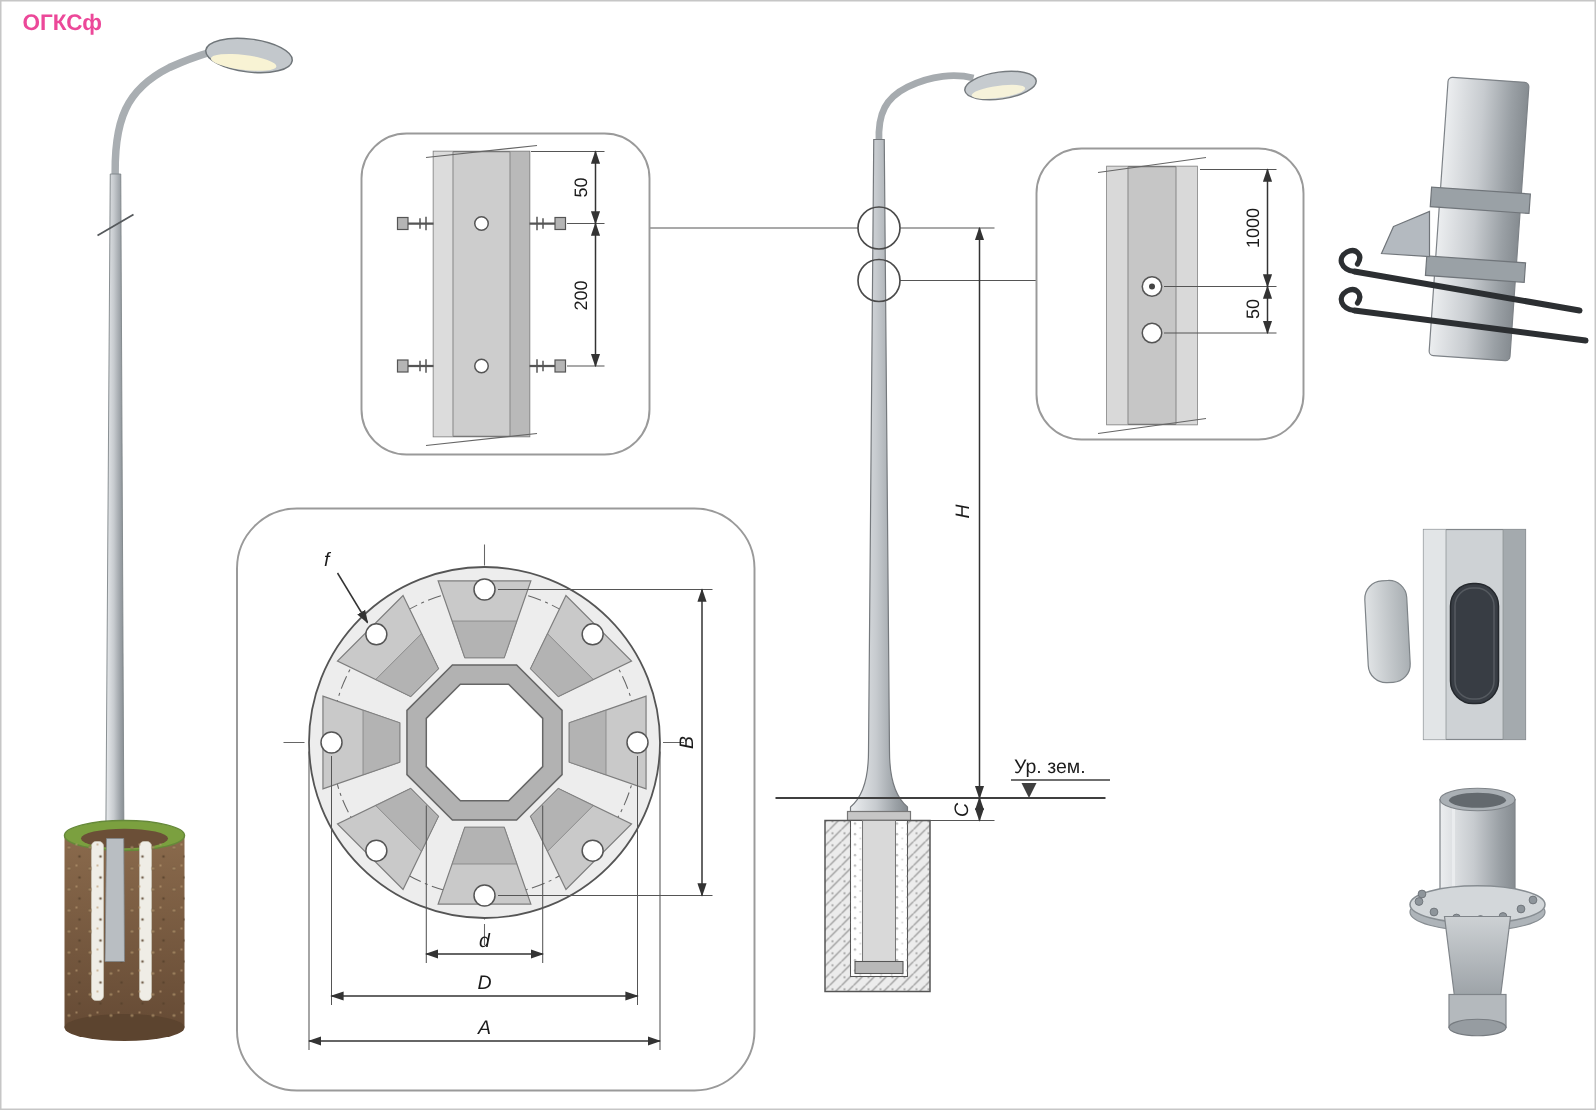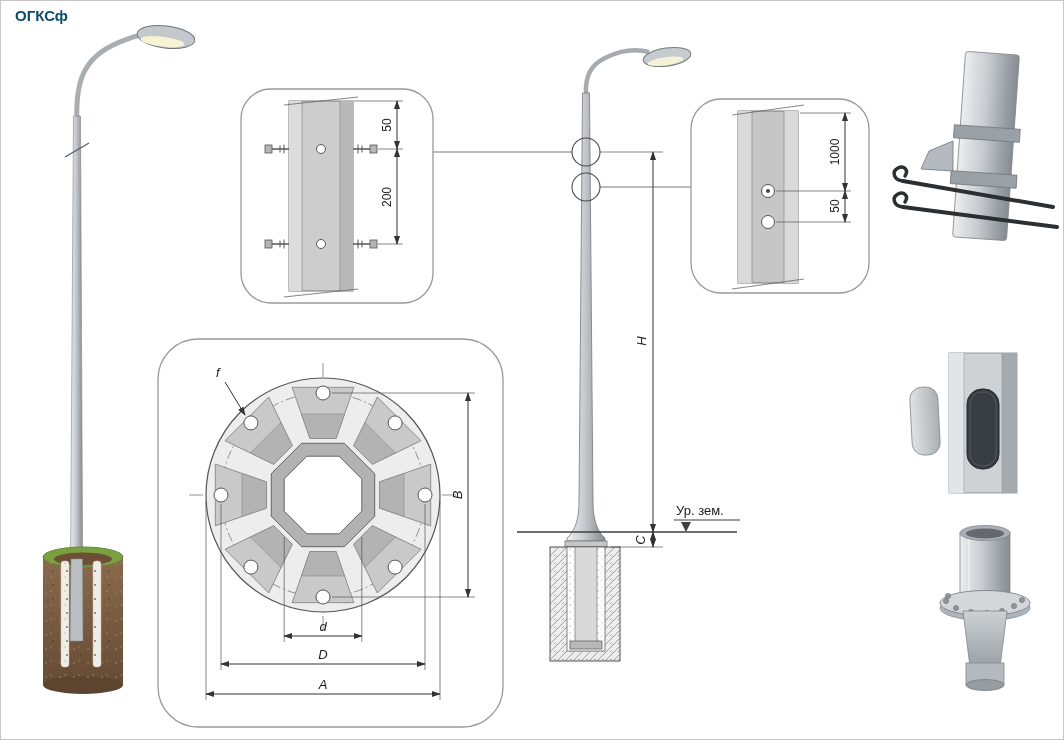--- a/index.html
+++ b/index.html
@@ -1,20 +1,20 @@
 <!DOCTYPE html>
 <html><head>
 <meta charset="utf-8">
 <style>
   html,body{margin:0;padding:0;background:#e8e8e8;}
   .page{position:relative;width:1064px;height:740px;background:#ffffff;
         border:1px solid #c6c6c6;box-sizing:border-box;overflow:hidden;
         font-family:"Liberation Sans",sans-serif;}
   .page-title{position:absolute;left:14px;top:6px;font-size:15px;font-weight:bold;
-              color:#0c4a6e;}
+              color:#ec4899;}
   svg{position:absolute;left:0;top:0;}
   svg text{font-family:"Liberation Sans",sans-serif;fill:#1b1b1b;}
   .dimnum{font-size:12px;}
   .dimletter{font-size:13px;font-style:italic;}
   .groundtxt{font-size:13px;}
   .frame{fill:#ffffff;stroke:#9a9a9a;stroke-width:1.3;}
   .dim{stroke:#333;stroke-width:1;fill:none;}
   .ext{stroke:#555;stroke-width:0.7;fill:none;}
   .thin{stroke:#555;stroke-width:0.8;fill:none;}
   .cl{stroke:#666;stroke-width:0.7;fill:none;stroke-dasharray:14 3 3 3;}

